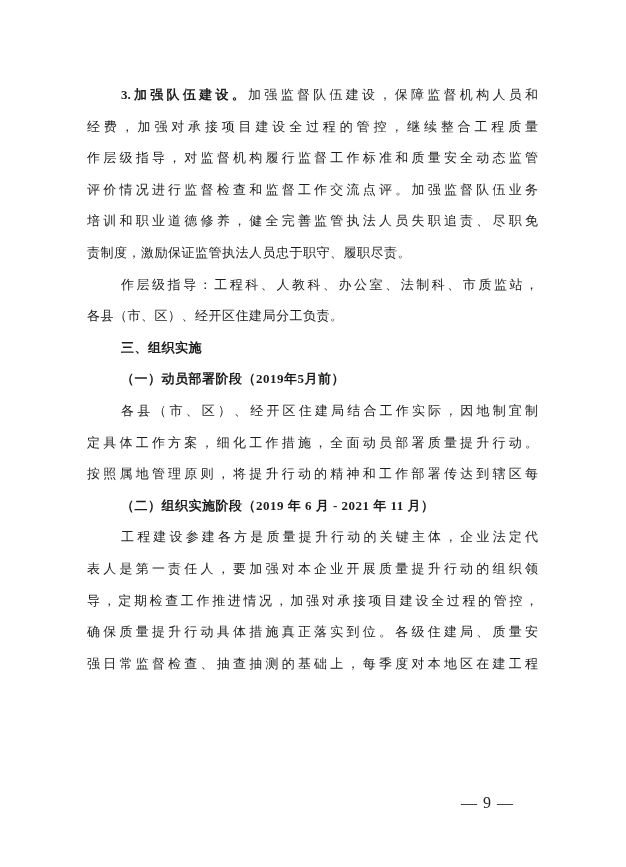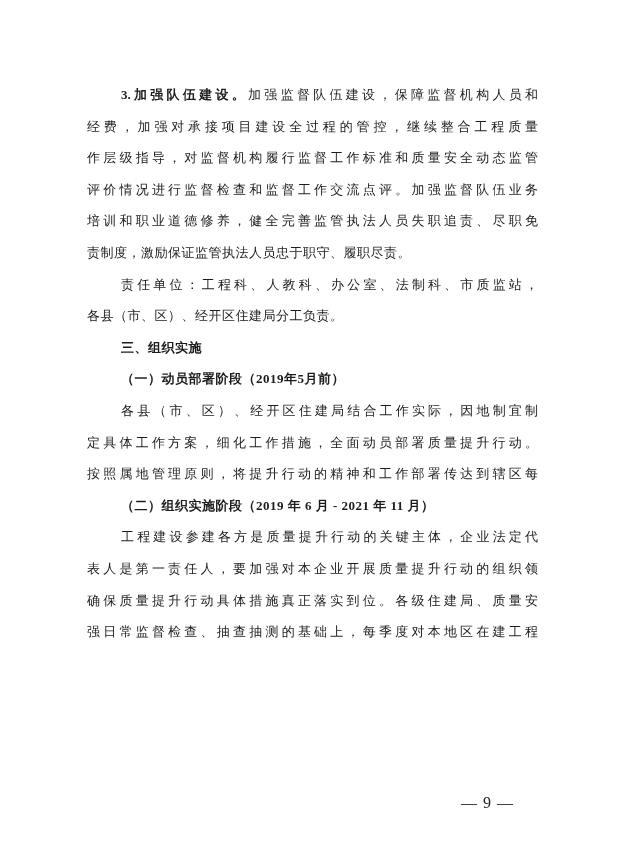--- a/index.html
+++ b/index.html
@@ -57,27 +57,28 @@
 <body>
 
 <div class="page">
   <div class="doc-lines">
       <div class="line indent justify"><span class="bold">3.加强队伍建设。</span><span>加强监督队伍建设，保障监督机构人员和</span></div>
       <div class="line justify"><span>经费，加强对承接项目建设全过程的管控，继续整合工程质量</span></div>
       <div class="line justify"><span>作层级指导，对监督机构履行监督工作标准和质量安全动态监管</span></div>
       <div class="line justify"><span>评价情况进行监督检查和监督工作交流点评。加强监督队伍业务</span></div>
       <div class="line justify"><span>培训和职业道德修养，健全完善监管执法人员失职追责、尽职免</span></div>
       <div class="line"><span>责制度，激励保证监管执法人员忠于职守、履职尽责。</span></div>
-      <div class="line indent justify"><span>责任单位：工程科、人教科、办公室、法制科、市质监站，</span></div>
+      <div class="line indent justify"><span>作层级指导：工程科、人教科、办公室、法制科、市质监站，</span></div>
       <div class="line"><span>各县（市、区）、经开区住建局分工负责。</span></div>
       <div class="line indent heading"><span>三、组织实施</span></div>
       <div class="line indent heading"><span>（一）动员部署阶段（2019年5月前）</span></div>
       <div class="line indent justify"><span>各县（市、区）、经开区住建局结合工作实际，因地制宜制</span></div>
       <div class="line justify"><span>定具体工作方案，细化工作措施，全面动员部署质量提升行动。</span></div>
       <div class="line justify"><span>按照属地管理原则，将提升行动的精神和工作部署传达到辖区每</span></div>
       <div class="line indent heading"><span>（二）组织实施阶段（2019 年 6 月 - 2021 年 11 月）</span></div>
       <div class="line indent justify"><span>工程建设参建各方是质量提升行动的关键主体，企业法定代</span></div>
       <div class="line justify"><span>表人是第一责任人，要加强对本企业开展质量提升行动的组织领</span></div>
+      <div class="line justify"><span>导，定期检查工作推进情况，加强对承接项目建设全过程的管控，</span></div>
       <div class="line justify"><span>确保质量提升行动具体措施真正落实到位。各级住建局、质量安</span></div>
       <div class="line justify"><span>强日常监督检查、抽查抽测的基础上，每季度对本地区在建工程</span></div>
     </div>
   <div class="footer-page-number">— 9 —</div>
 </div>
 
 </body></html>

